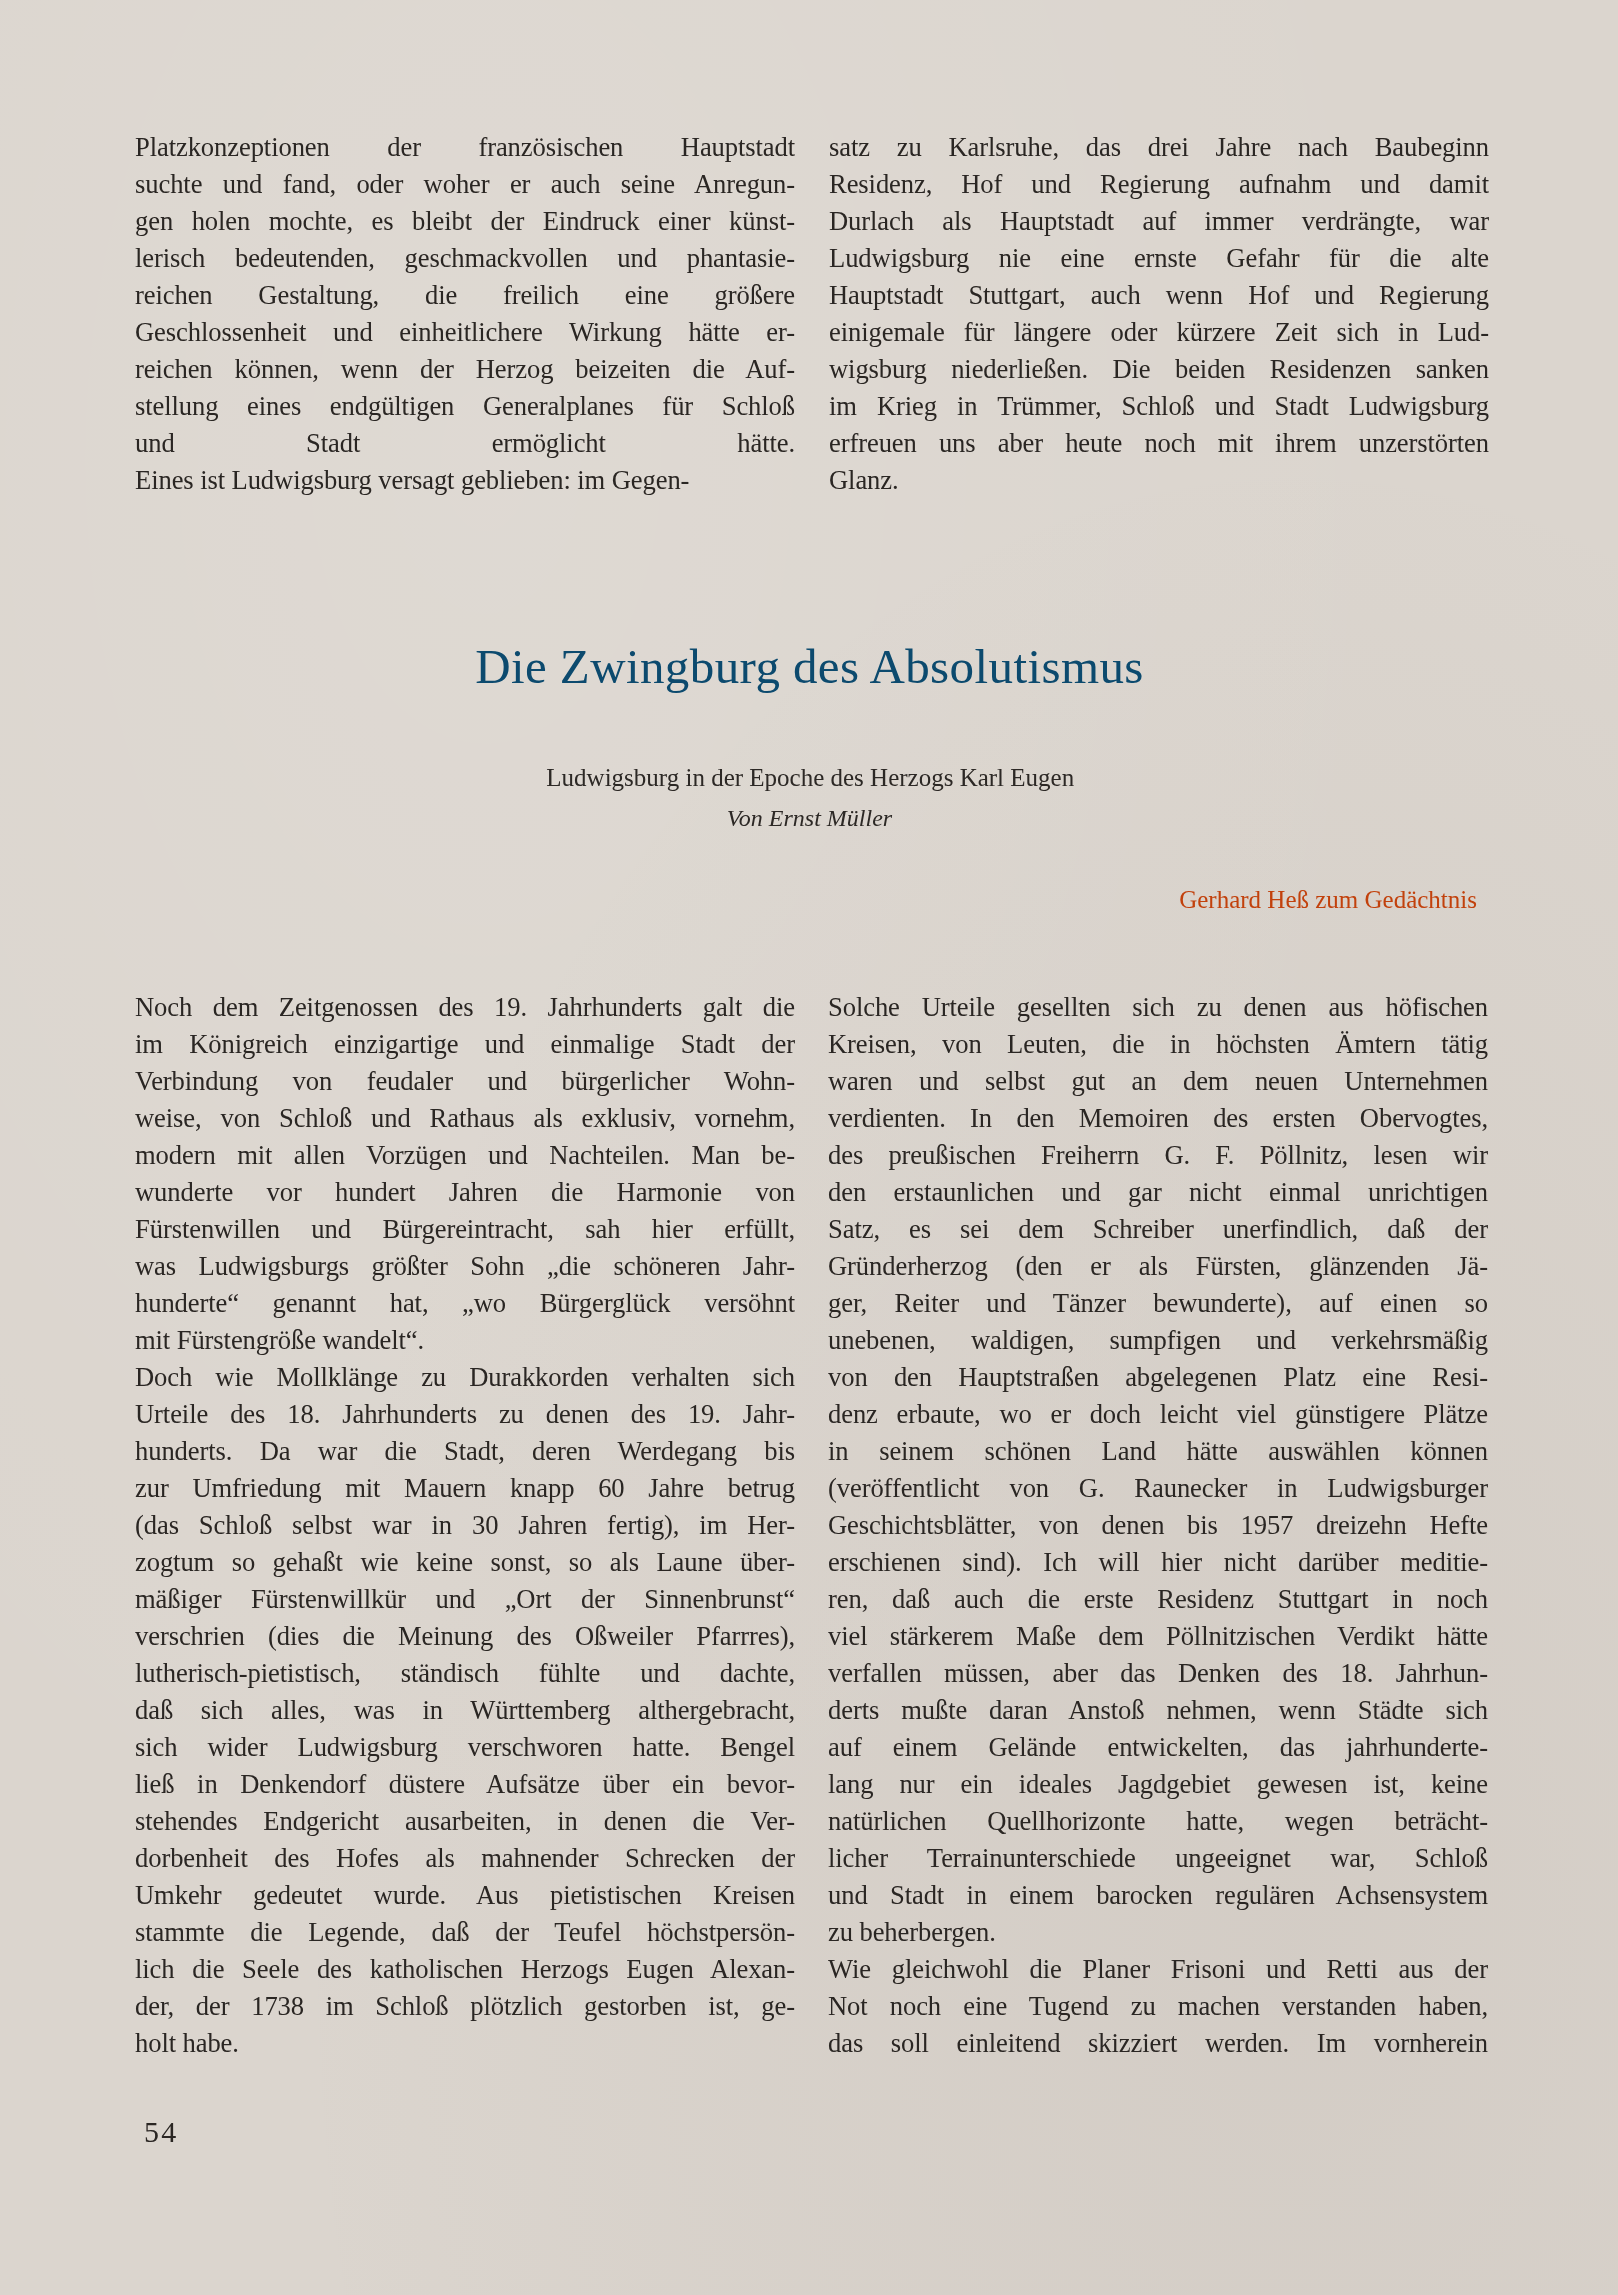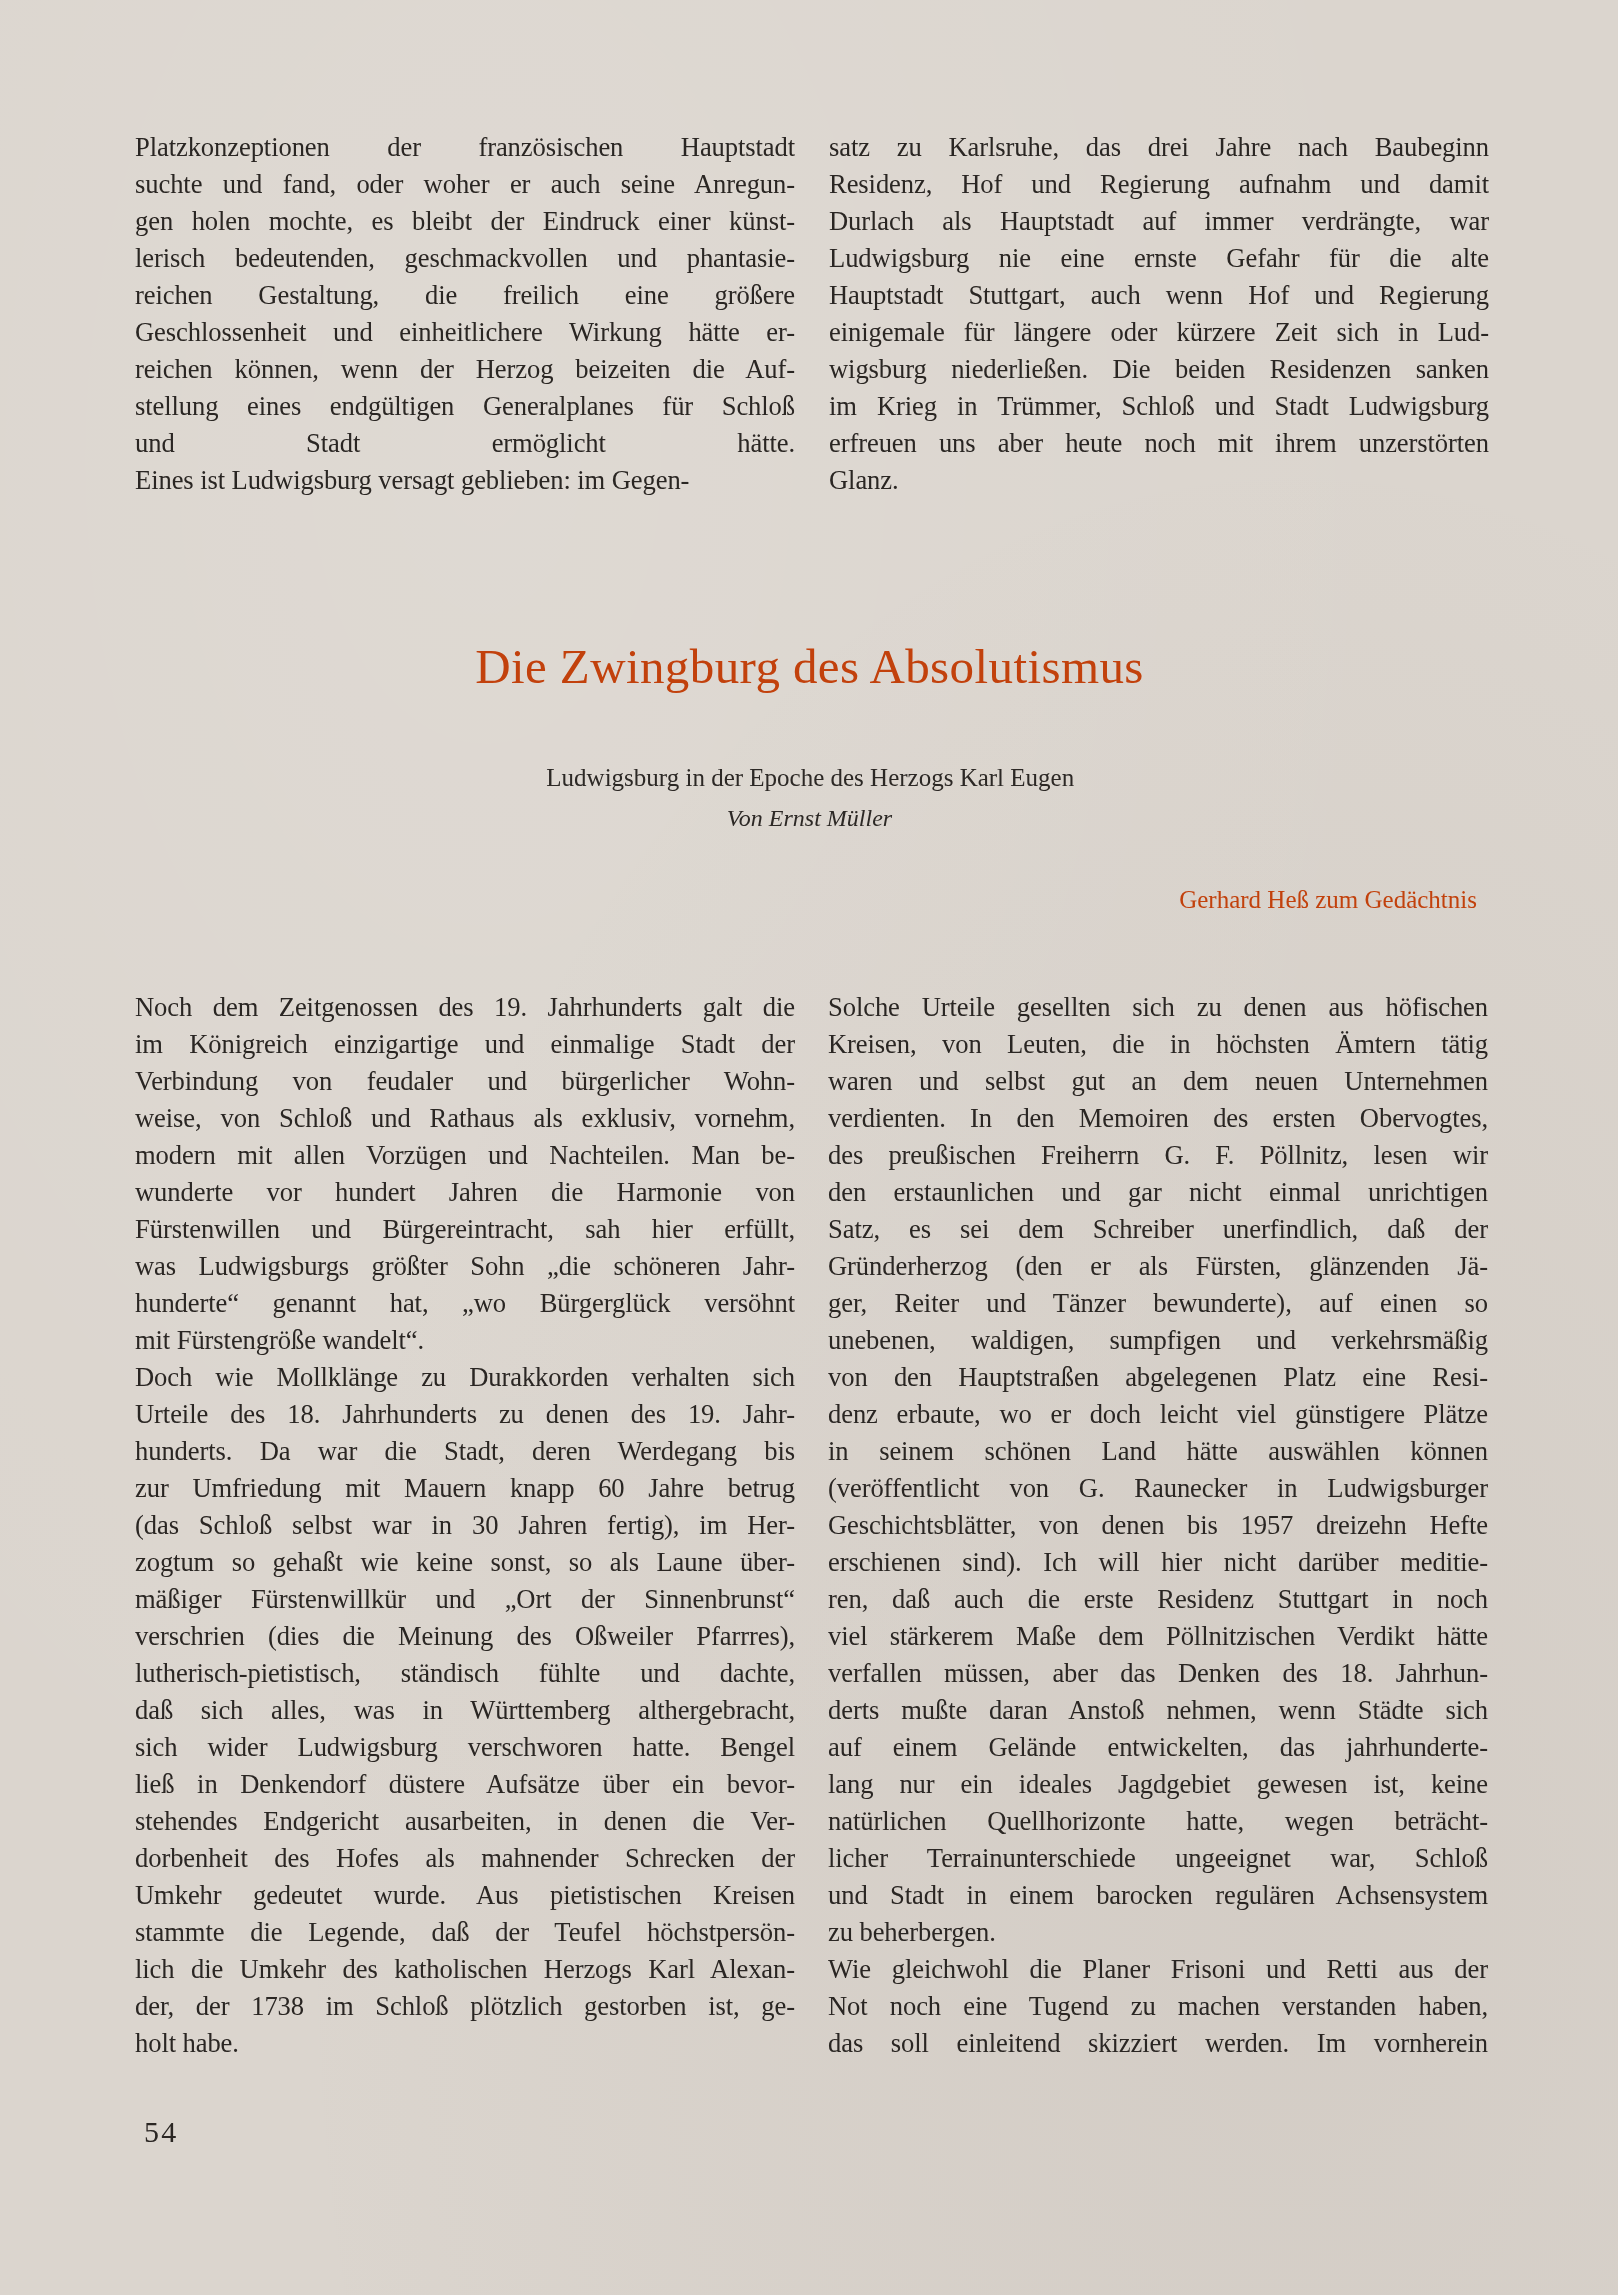--- a/index.html
+++ b/index.html
@@ -41,21 +41,21 @@
   #body-left  { left: 135px; top: 989px; }
   #body-right { left: 828px; top: 989px; }
 
   .title {
     position: absolute;
     left: 0; right: 0;
     top: 638px;
     text-align: center;
     font-size: 49px;
     letter-spacing: 0.4px;
-    color: #c2410c;
+    color: #0c4a6e;
   }
   .subtitle {
     position: absolute;
     left: 0; right: 0;
     top: 737px;
     text-align: center;
     font-size: 25px;
     color: #2c2825;
     padding-left: 1.5px;
     margin-top: 27px;
@@ -140,21 +140,21 @@
     <span class="ln">mäßiger Fürstenwillkür und „Ort der Sinnenbrunst“</span>
     <span class="ln">verschrien (dies die Meinung des Oßweiler Pfarrres),</span>
     <span class="ln">lutherisch-pietistisch, ständisch fühlte und dachte,</span>
     <span class="ln">daß sich alles, was in Württemberg althergebracht,</span>
     <span class="ln">sich wider Ludwigsburg verschworen hatte. Bengel</span>
     <span class="ln">ließ in Denkendorf düstere Aufsätze über ein bevor-</span>
     <span class="ln">stehendes Endgericht ausarbeiten, in denen die Ver-</span>
     <span class="ln">dorbenheit des Hofes als mahnender Schrecken der</span>
     <span class="ln">Umkehr gedeutet wurde. Aus pietistischen Kreisen</span>
     <span class="ln">stammte die Legende, daß der Teufel höchstpersön-</span>
-    <span class="ln">lich die Umkehr des katholischen Herzogs Karl Alexan-</span>
+    <span class="ln">lich die Seele des katholischen Herzogs Eugen Alexan-</span>
     <span class="ln">der, der 1738 im Schloß plötzlich gestorben ist, ge-</span>
     <span class="ln last">holt habe.</span>
   </div>
 <div class="col" id="body-right">
     <span class="ln">Solche Urteile gesellten sich zu denen aus höfischen</span>
     <span class="ln">Kreisen, von Leuten, die in höchsten Ämtern tätig</span>
     <span class="ln">waren und selbst gut an dem neuen Unternehmen</span>
     <span class="ln">verdienten. In den Memoiren des ersten Obervogtes,</span>
     <span class="ln">des preußischen Freiherrn G. F. Pöllnitz, lesen wir</span>
     <span class="ln">den erstaunlichen und gar nicht einmal unrichtigen</span>

